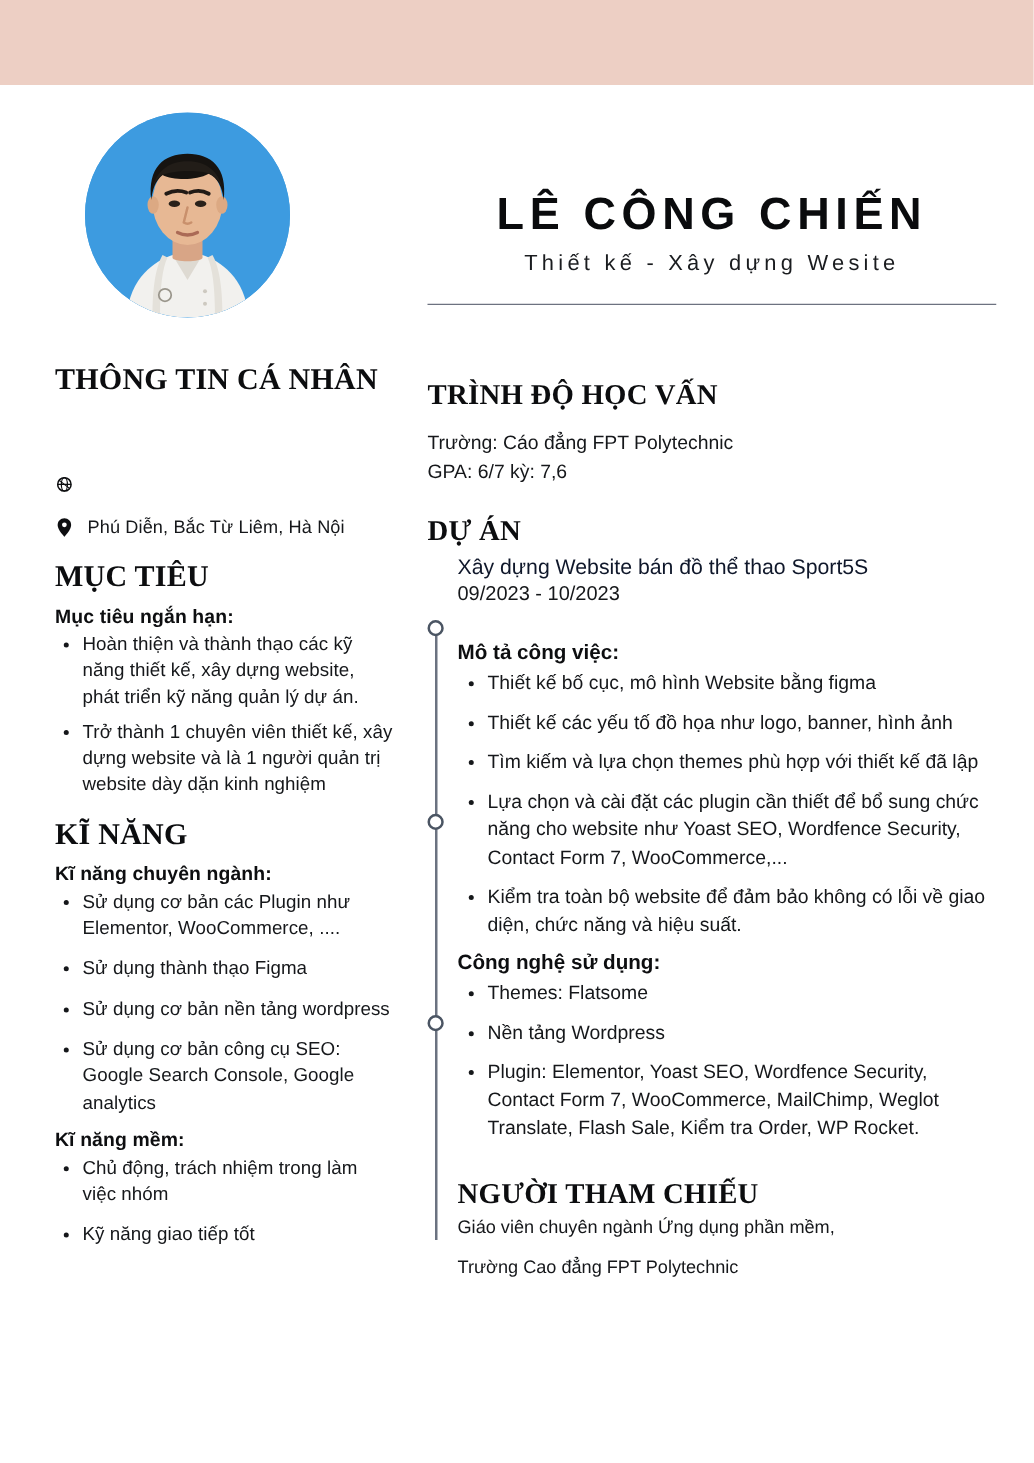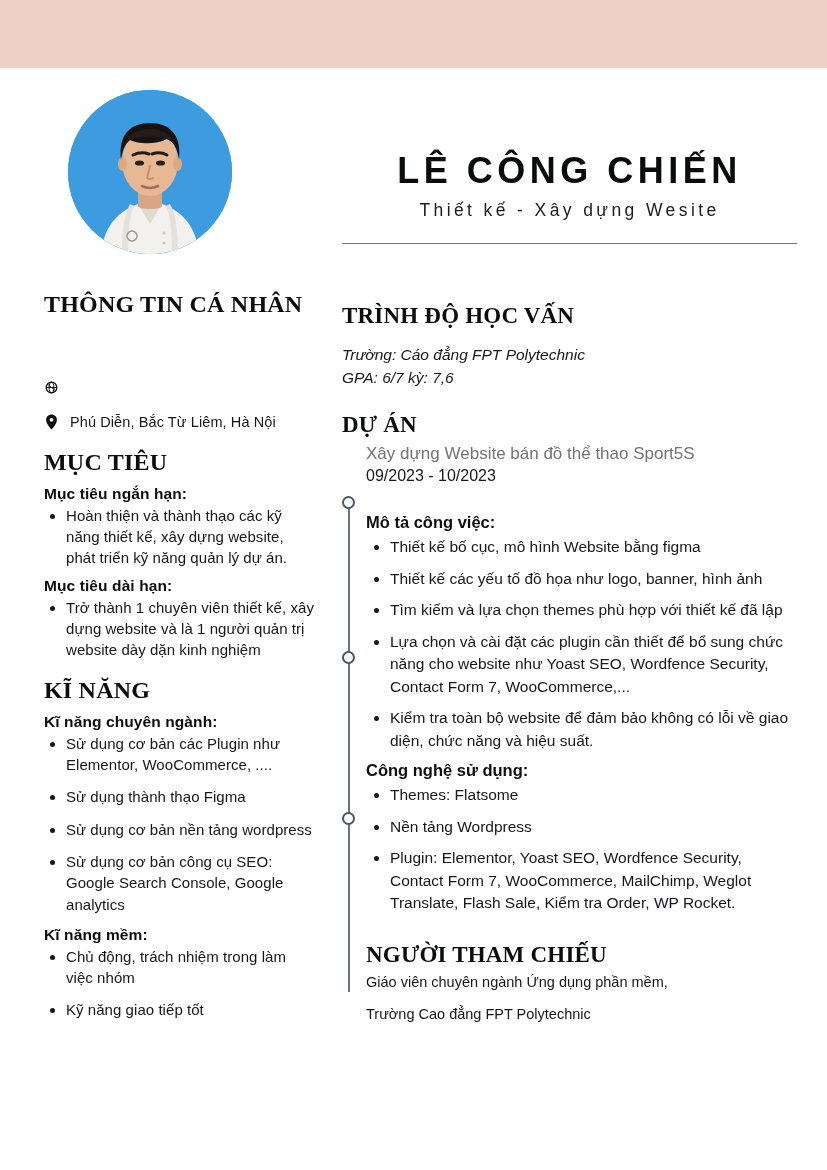--- a/index.html
+++ b/index.html
@@ -91,39 +91,39 @@
     font-weight:bold;font-size:15.5px;color:#0d0e10;
     margin:8px 0 2px 0;letter-spacing:.1px;
   }
   ul.bl{margin:2px 0 6px 0;padding-left:22px;}
   ul.bl li{
     font-size:15px;line-height:1.42;color:#15171a;
     margin-bottom:3px;letter-spacing:.05px;
   }
   ul.bl.loose li{margin-bottom:11px;}
 
-  .edu-line{font-size:15.5px;line-height:1.5;color:#15171a;font-style:italic;}
+  .edu-line{font-size:15.5px;line-height:1.5;color:#15171a;}
 
   
   .timeline{
     position:absolute;left:348px;top:500px;
     width:2px;height:492px;background:#6b7280;
   }
   .tl-dot{
     position:absolute;left:342px;width:13px;height:13px;
     border:2px solid #4b5563;border-radius:50%;background:#ffffff;
     box-sizing:border-box;
   }
   .tl-dot.d1{top:496px;}
   .tl-dot.d2{top:651px;}
   .tl-dot.d3{top:812px;}
 
   
   .proj-body{padding-left:24px;}
-  .proj-title{font-size:17px;color:#737373;line-height:1.35;}
+  .proj-title{font-size:17px;color:#0f172a;line-height:1.35;}
   .proj-date{font-size:16px;color:#15171a;margin-top:2px;}
   .proj-gap{height:26px;}
   .grp-head{font-weight:bold;font-size:16.5px;color:#0d0e10;margin:2px 0 4px 0;}
   ul.pb{margin:2px 0 8px 0;padding-left:24px;}
   ul.pb li{
     font-size:15.5px;line-height:1.45;color:#15171a;margin-bottom:9px;
   }
 
   .ref{padding-left:24px;margin-top:16px;}
   .ref-name{font-weight:bold;font-size:16.5px;color:#0d0e10;margin-top:1px;}
@@ -201,21 +201,20 @@
     <h2 class="sec-head" style="margin-top:18px">MỤC TIÊU</h2>
 
     <div>
       <div class="sub-head">Mục tiêu ngắn hạn:</div>
       <ul class="bl">
         <li>Hoàn thiện và thành thạo các kỹ năng thiết kế, xây dựng website, phát triển kỹ năng quản lý dự án.</li>
       </ul>
     </div>
 
     <div>
-      <div class="sub-head">Mục tiêu dài hạn:</div>
       <ul class="bl">
         <li>Trở thành 1 chuyên viên thiết kế, xây dựng website và là 1 người quản trị website dày dặn kinh nghiệm</li>
       </ul>
     </div>
 
     <h2 class="sec-head" style="margin-top:16px">KĨ NĂNG</h2>
 
     <div>
       <div class="sub-head">Kĩ năng chuyên ngành:</div>
       <ul class="bl loose">

